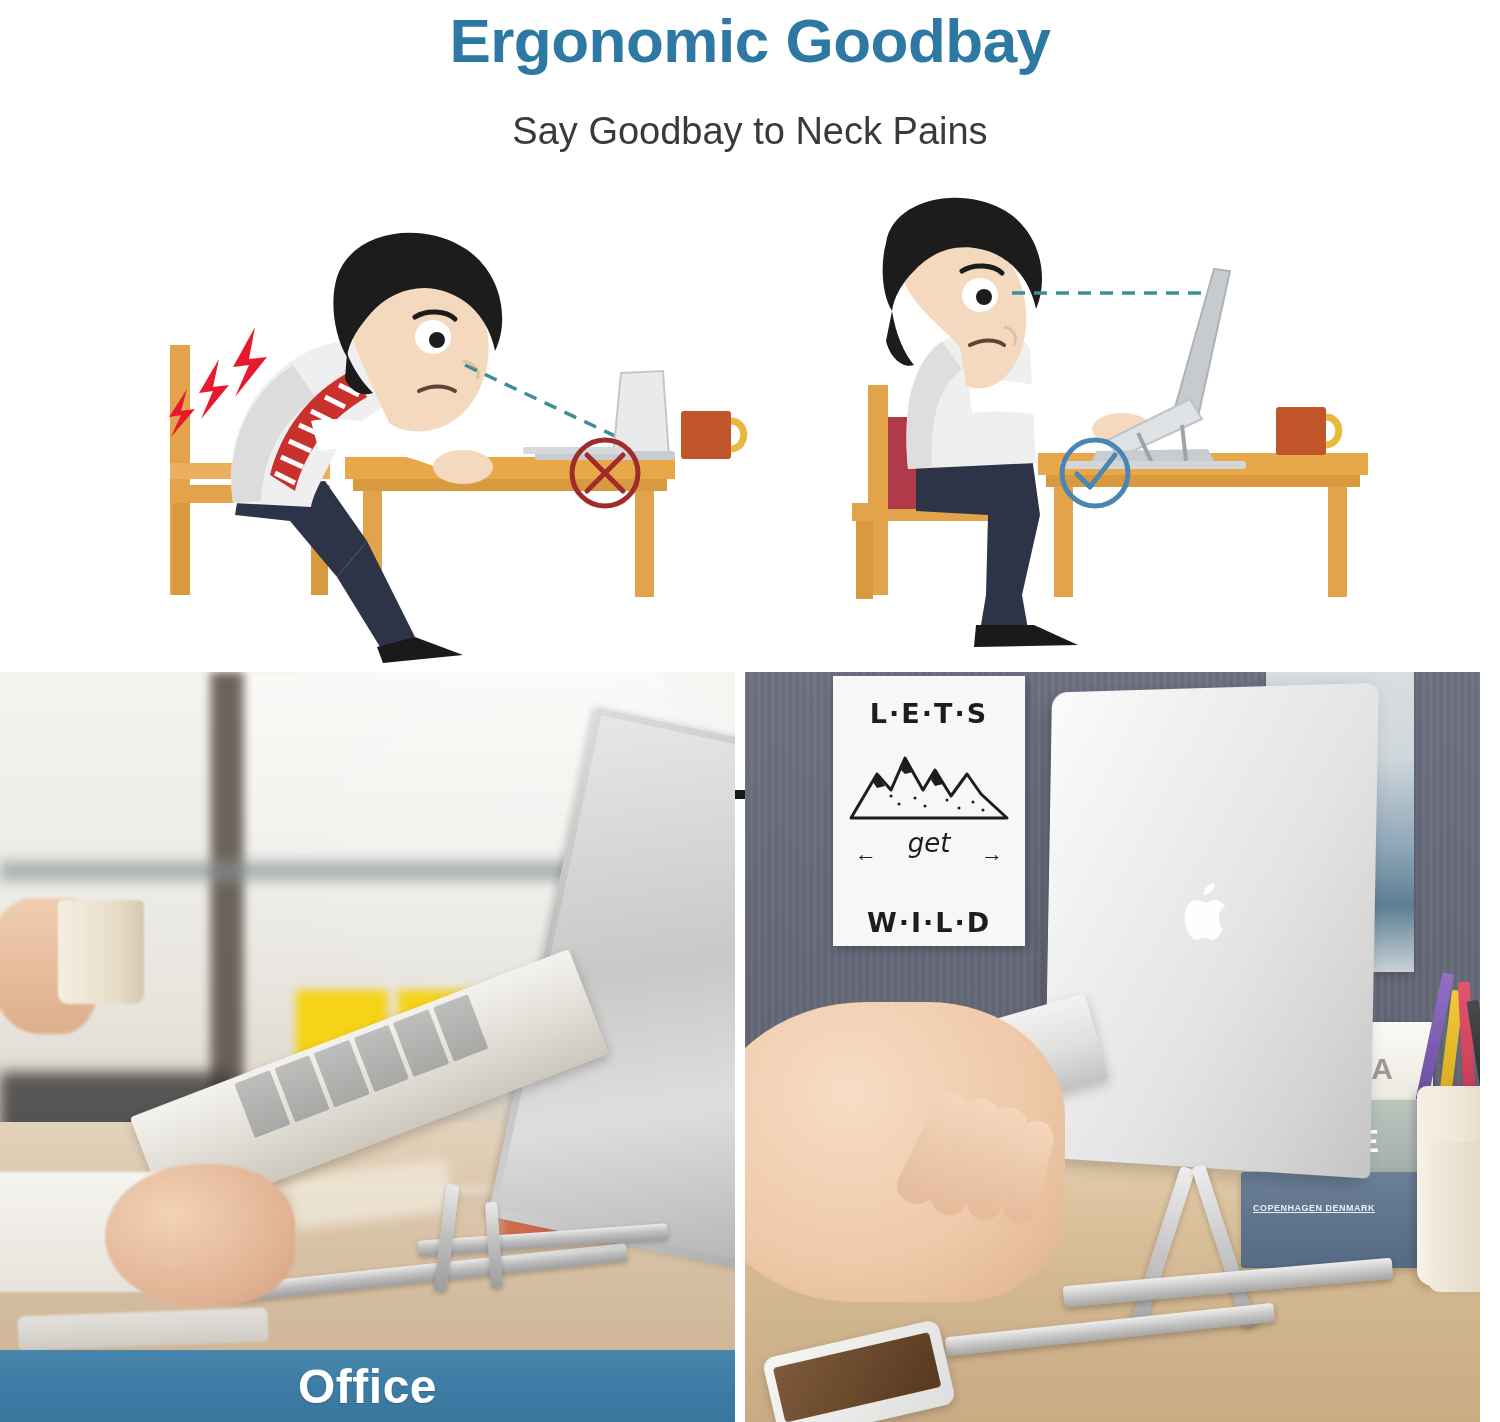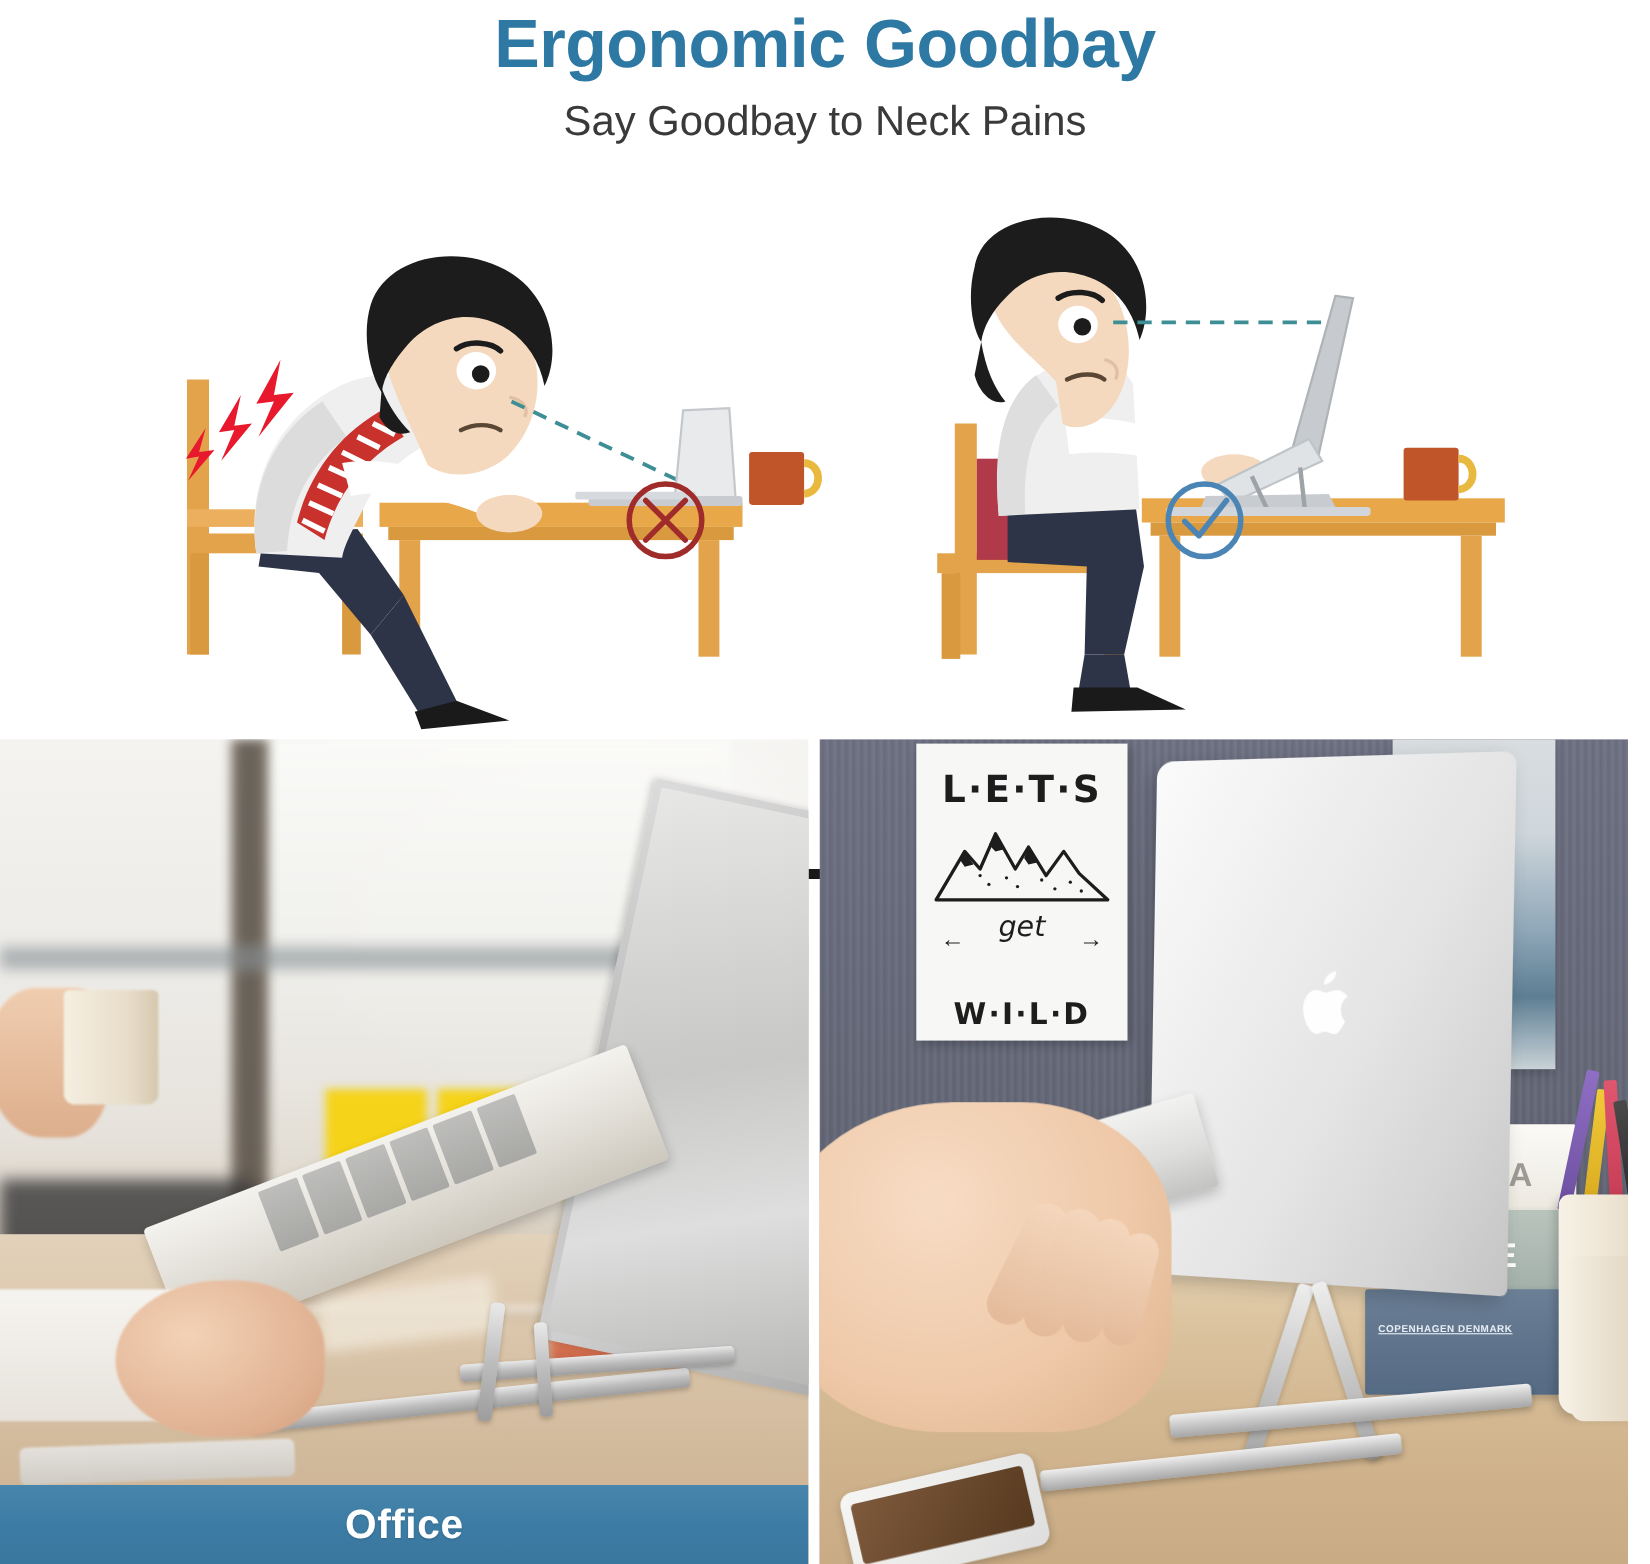--- a/index.html
+++ b/index.html
@@ -12,21 +12,21 @@
   }
 
   
   .header { width:100%; padding-top:8px; text-align:center; }
   .title {
     font-size:62px; font-weight:bold; color:#2E79A3;
     letter-spacing:-0.5px; line-height:1.05;
   }
   .subtitle {
     font-size:38px; font-weight:normal; color:#3a3a3a;
-    margin-top:18px; line-height:1.1;
+    margin-top:38px; line-height:1.1;
   }
 
   
   .illus-band {
     position:absolute; top:185px; left:0;
     width:1500px; height:480px;
     background:#ffffff;
   }
   .scene { position:absolute; top:0; width:640px; height:480px; }
   .scene-bad  { left:115px; }
@@ -53,21 +53,21 @@
   }
   .panel { position:relative; width:735px; height:750px; overflow:hidden; }
   .panel-img { position:absolute; inset:0; overflow:hidden; }
 
   .caption-bar {
     position:absolute; bottom:0; left:0; width:100%; height:72px;
     background:linear-gradient(to bottom,#4785AC 0%,#3C7BA3 55%,#3A779F 100%);
     display:flex; align-items:center; justify-content:center;
   }
   .caption-text {
-    color:#ffffff; font-size:37px; font-weight:bold;
+    color:#ffffff; font-size:48px; font-weight:bold;
     letter-spacing:0.5px; text-shadow:0 1px 2px rgba(0,0,0,0.18);
   }
 
   
   .office-bg {
     position:absolute; inset:0;
     background:
       radial-gradient(ellipse 420px 300px at 72% 16%, rgba(255,255,255,0.95) 0%, rgba(255,255,255,0) 70%),
       linear-gradient(to bottom,
         #f4f3f0 0%, #eceae6 32%, #e6e2db 48%, #ddd5c9 56%,
@@ -202,21 +202,21 @@
       linear-gradient(to bottom,#6e7183 0%,#656878 40%,#5e6171 70%,#6a6d7d 100%);
   }
   .poster {
     position:absolute; left:88px; top:4px; width:192px; height:270px;
     background:#f7f7f5; box-shadow:2px 3px 10px rgba(0,0,0,0.28);
   }
   .poster-line {
     position:absolute; left:0; width:100%; text-align:center;
     color:#1d1d1d; font-family:"DejaVu Sans", sans-serif;
   }
-  .pl-top { top:22px; font-size:34px; letter-spacing:2px; font-weight:600; }
+  .pl-top { top:22px; font-size:27px; letter-spacing:2px; font-weight:600; }
   .pl-get { top:152px; font-size:26px; font-style:italic; font-weight:400; }
   .pl-bot { top:206px; font-size:27px; letter-spacing:2px; font-weight:600;margin-top:25px; }
   .mountains { position:absolute; left:14px; top:58px; width:164px; height:90px; }
   .arrow-l, .arrow-r {
     position:absolute; top:165px; font-size:22px; color:#1d1d1d; font-weight:700;
   }
   .arrow-l { left:22px; } .arrow-r { right:22px; }
 
   .frame-right {
     position:absolute; right:66px; top:0; width:148px; height:300px;

